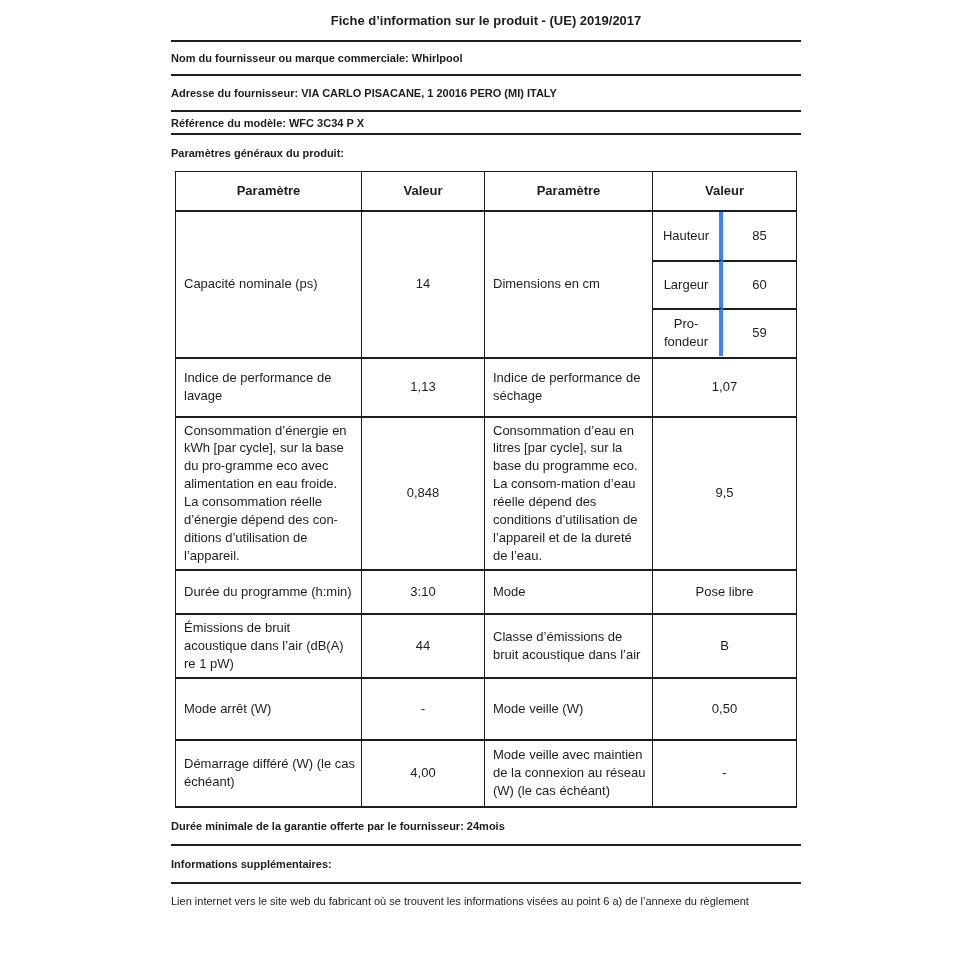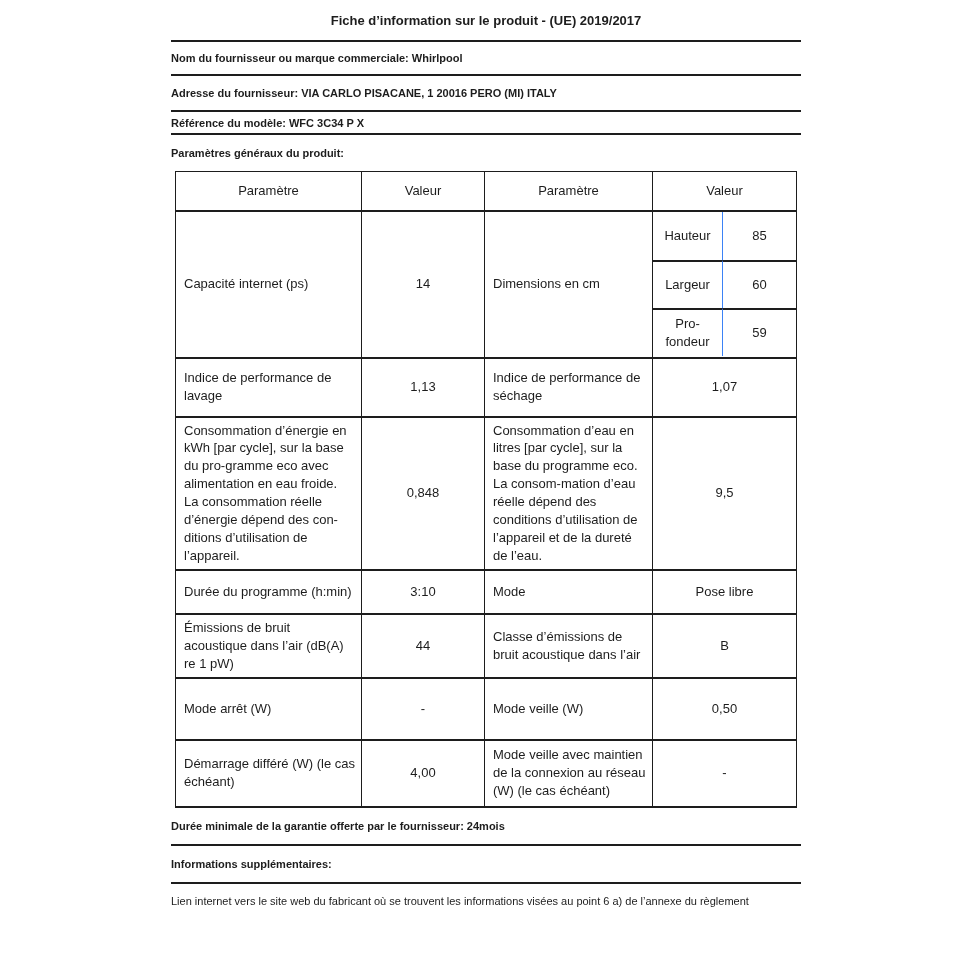--- a/index.html
+++ b/index.html
@@ -25,33 +25,33 @@
     border-collapse: collapse; table-layout: fixed;
     width: 621px; margin-left: 4px;
     font-size: 13px; line-height: 1.38;
   }
   table.params tr { border-top: 2px solid #1d1d1d; border-bottom: 2px solid #1d1d1d; }
   table.params thead tr { border-top: 1px solid #1d1d1d; }
   table.params th, table.params td {
     border-left: 1px solid #1d1d1d; border-right: 1px solid #1d1d1d;
     vertical-align: middle; font-weight: normal;
   }
-  table.params th { text-align: center; padding: 2px; }
+  table.params th { text-align: center; padding: 2px; font-weight: bold; }
   td.p { text-align: left; padding: 4px 6px 4px 8px; }
   td.v { text-align: center; padding: 2px; }
   td.dims { padding: 0; height: 146px; }
   .dims-grid {
     display: grid; grid-template-columns: 49% 51%;
     grid-template-rows: repeat(3, 1fr); height: 145px;
   }
   .dims-grid .cell {
     display: flex; align-items: center; justify-content: center;
     text-align: center; padding: 2px 8px;
   }
-  .dims-grid .lbl { border-right: 1px solid #3b82f6; }
+  .dims-grid .lbl { border-right: 4px solid #3b82f6; }
   .dims-grid .bt { border-top: 2px solid #1d1d1d; }
 </style>
 </head>
 <body>
 
 <div class="doc">
 
   <div class="title">Fiche d’information sur le produit - (UE) 2019/2017</div>
   <div class="rule"></div>
 
@@ -76,21 +76,21 @@
     <thead>
       <tr style="height:39px">
         <th>Paramètre</th>
         <th>Valeur</th>
         <th>Paramètre</th>
         <th>Valeur</th>
       </tr>
     </thead>
     <tbody>
       <tr style="height:146px">
-        <td class="p">Capacité internet (ps)</td>
+        <td class="p">Capacité nominale (ps)</td>
         <td class="v">14</td>
         <td class="p">Dimensions en cm</td>
         <td class="dims">
           <div class="dims-grid">
             <div class="cell lbl">Hauteur</div>
             <div class="cell">85</div>
             <div class="cell lbl bt">Largeur</div>
             <div class="cell bt">60</div>
             <div class="cell lbl bt">Pro-fondeur</div>
             <div class="cell bt">59</div>

